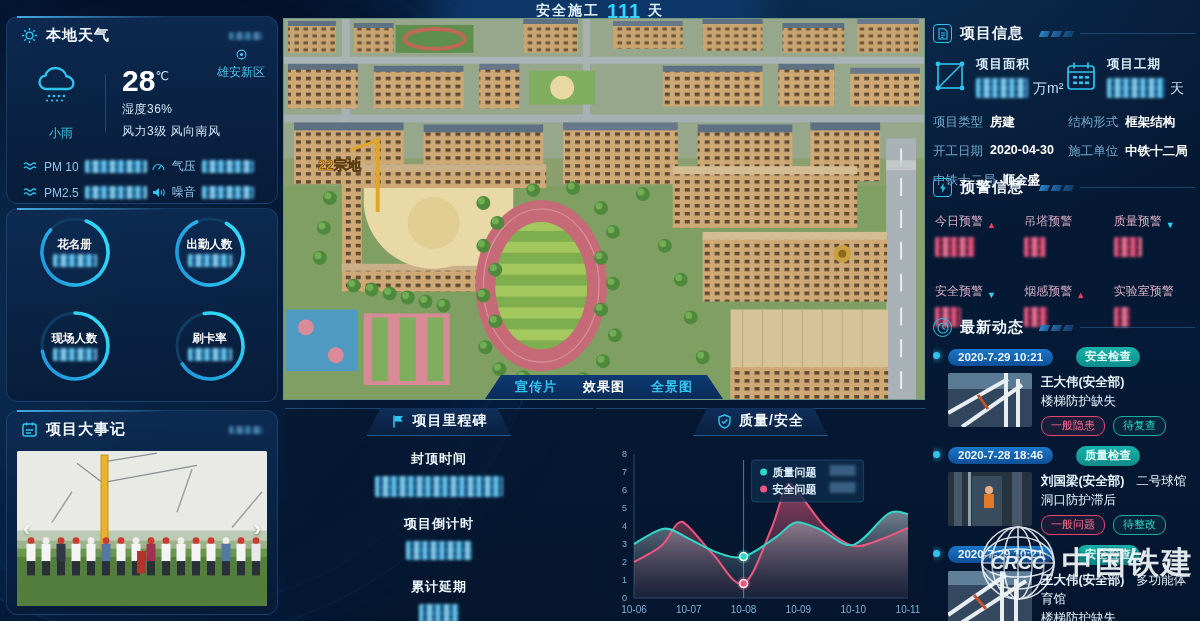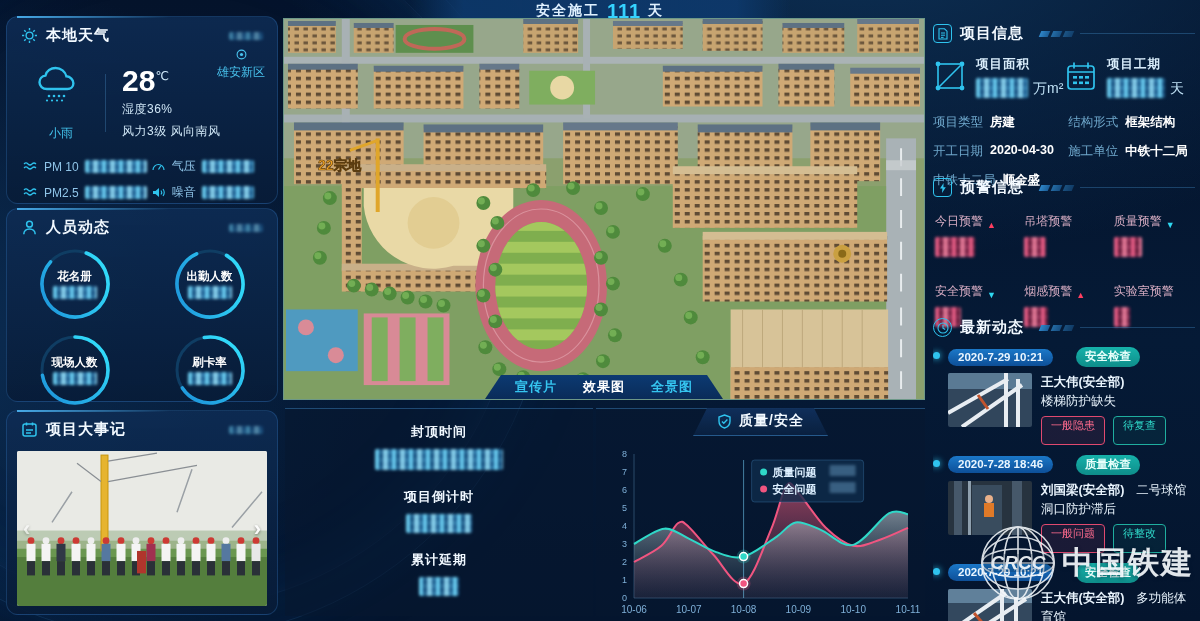--- a/index.html
+++ b/index.html
@@ -60,21 +60,21 @@
   .wtemp{ font-size:30px; font-weight:bold; color:#fff; line-height:1; }
   .wtemp sup{ font-size:12px; font-weight:normal; color:#cfe9fa; }
   .wsub{ font-size:12px; color:#cfe6f6; margin-top:5px; letter-spacing:.5px; }
   .wgrid{ display:grid; grid-template-columns:1fr 1fr; gap:9px 4px; margin:16px 10px 0 16px; }
   .wmet{ display:flex; align-items:center; gap:6px; font-size:12px; color:#8fc4e8; }
   .wmet .pix{ width:52px; height:13px; }
   .wmet .micn{ width:15px; height:13px; } .wmet .micn svg{width:100%;height:100%;}
 
   
   .personnel{ top:208px; height:194px; }
-  .rings{ display:grid; grid-template-columns:1fr 1fr; justify-items:center; row-gap:8px; margin-top:4px;font-family:Liberation Mono, monospace; }
+  .rings{ display:grid; grid-template-columns:1fr 1fr; justify-items:center; row-gap:16px; margin-top:4px;font-family:Liberation Mono, monospace; }
   .ring{ position:relative; width:78px; height:78px; }
   .ring svg{ width:78px; height:78px; display:block; }
   .rlabel{ position:absolute; left:0; right:0; top:24px; text-align:center; font-size:11.5px; font-weight:bold; color:#fff; }
   .ring .pix{ position:absolute; left:17px; top:41px; width:44px; height:13px; }
 
   
   .events{ top:410px; height:205px; }
   .photo{ position:relative; margin:8px 10px 0 10px; height:155px; border-radius:2px; overflow:hidden; background:#dfe2dc; }
   .photo svg{ width:100%; height:100%; display:block; }
   .chev{ position:absolute; top:50%; transform:translateY(-50%); font-size:22px; font-weight:bold; color:#fff; text-shadow:0 1px 3px rgba(0,0,0,.5); cursor:pointer; opacity:.9; }
@@ -134,21 +134,21 @@
   .pillrow{ display:flex; gap:23px; align-items:center; }
   .pill{ font-size:11.5px; font-weight:bold; padding:2px 10px 3px; border-radius:10px; white-space:nowrap; }
   .pill.date{ color:#eaf6ff; background:linear-gradient(180deg,#1b78c8,#0d4f98); }
   .pill.cat{ color:#e8fffb; background:linear-gradient(180deg,#16b2aa,#0e8d8a); padding:2px 9px 3px; }
   .ebody{ display:flex; gap:9px; margin-top:6px; }
   .thumb{ width:84px; height:54px; border-radius:2px; flex:0 0 auto; overflow:hidden; position:relative; }
   .thumb svg{ width:100%; height:100%; display:block; }
   .etxt{ font-size:12.5px; color:#e9f4fd; line-height:1.55; }
   .etxt .l1 .who{ font-weight:bold; } .etxt .l1 .where{ margin-left:12px; }
   .tagrow{ display:flex; gap:8px; margin-top:4px; }
-  .tag{ font-size:11px; padding:0 9px 10px; border-radius:4px; border:1px solid; white-space:nowrap; }
+  .tag{ font-size:11px; padding:0 9px 1px; border-radius:9px; border:1px solid; white-space:nowrap; }
   .tag:empty{ display:none; }
   .tag.red{ color:#ff6b8e; border-color:#e0496f; background:rgba(224,73,111,.10); }
   .tag.teal{ color:#2fd8c8; border-color:#1fae9f; background:rgba(31,174,159,.08); }
 
   
   .brand{ position:absolute; right:6px; bottom:16px; display:flex; align-items:center; gap:2px; opacity:.92; z-index:5; pointer-events:none; }
   .brand svg{ width:84px; height:84px; }
   .brand .bname{ font-size:31px; font-weight:bold; color:#f4f8fb; letter-spacing:2px; text-shadow:0 1px 4px rgba(0,20,40,.6); }
 </style>
 </head>
@@ -253,32 +253,20 @@
                 <path d="M12 3q2.5 3.5 0 7"></path>
               </g>
             </svg></span>
         <span>噪音</span>
           <span class="pix"></span>
       </div>
     </div>
   </section>
 
   <section class="panel personnel">
-    <div class="phead">
-      <span class="icn">
-        <svg viewBox="0 0 17 17">
-            <g stroke="#2fc3ee" stroke-width="1.5" fill="none">
-              <circle cx="8.5" cy="5.2" r="2.9"></circle>
-              <path d="M2.8 15.3c0-3.2 2.5-5.4 5.7-5.4s5.7 2.2 5.7 5.4"></path>
-            </g>
-          </svg>
-      </span>
-      <span class="ttl">人员动态</span>
-      <span class="pix tiny" style="margin-left:auto;margin-right:2px"></span>
-    </div>
     <div class="rings">
       <div class="ring">
         <svg viewBox="0 0 78 78">
             <defs>
               <linearGradient id="rg1" x1="0" y1="0" x2="1" y2="1">
                 <stop offset="0" stop-color="#1c8fd8"></stop>
                 <stop offset="1" stop-color="#35e6ff"></stop>
               </linearGradient>
             </defs>
             <circle cx="39" cy="39" r="33" fill="none" stroke="#0f3d63" stroke-width="3"></circle>
@@ -597,20 +585,31 @@
       <text x="34" y="152" font-size="14" font-weight="bold" fill="#f5a623" stroke="#5a3c10" stroke-width=".6">22宗地</text>
     </svg>
     <div class="tabs">
       <span class="tab">宣传片</span>
       <span class="tab active">效果图</span>
       <span class="tab">全景图</span>
     </div>
   </div>
 
   <section class="bpanel mil">
+    <div class="frame">
+      <div class="chipttl">
+        <span class="icn" style="width:15px;height:15px">
+          <svg viewBox="0 0 15 15">
+              <path d="M3 1.5v12" stroke="#2fc3ee" stroke-width="1.6"></path>
+              <path d="M4 2h8l-2.4 2.8L12 7.6H4z" fill="#2fc3ee"></path>
+            </svg>
+        </span>
+        <span class="ttl">项目里程碑</span>
+      </div>
+    </div>
     <div class="rows">
       <div class="lbl">封顶时间</div>
       <div class="val"><span class="pix" style="width:128px;height:21px"></span></div>
       <div class="lbl">项目倒计时</div>
       <div class="val"><span class="pix" style="width:66px;height:19px"></span></div>
       <div class="lbl">累计延期</div>
       <div class="val"><span class="pix" style="width:40px;height:19px"></span></div>
     </div>
   </section>
 

